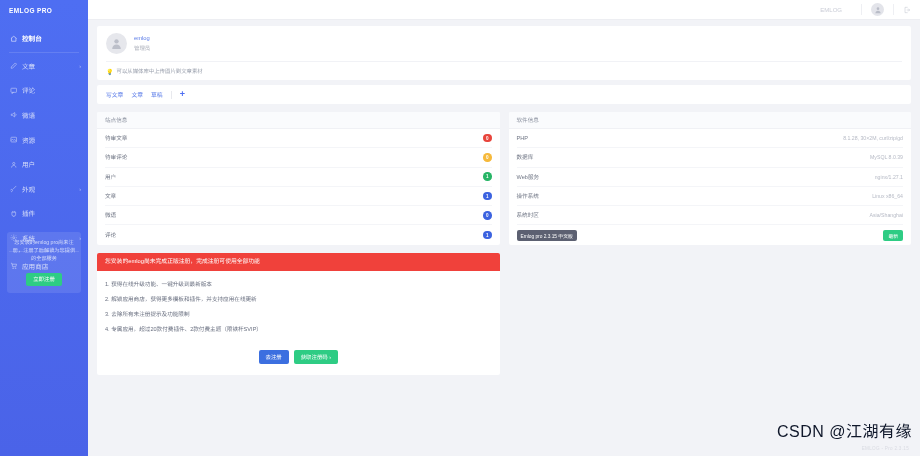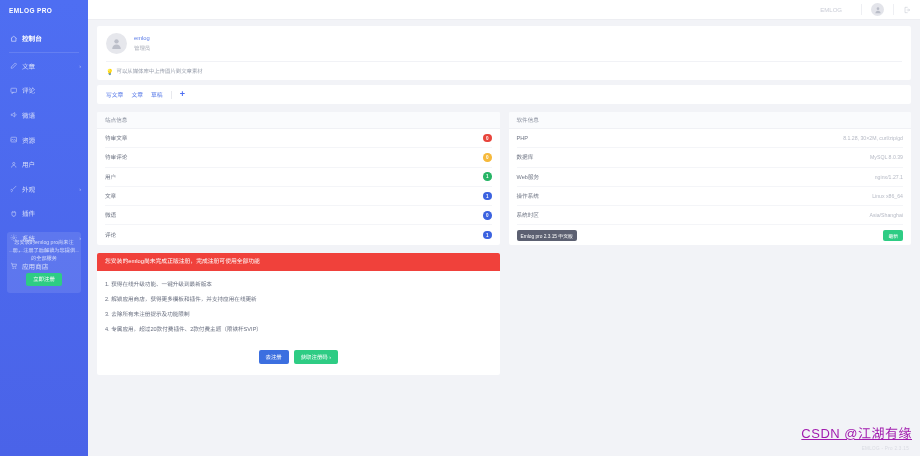--- a/index.html
+++ b/index.html
@@ -173,22 +173,22 @@
   .btn {
     font-size: 5.4px; padding: 3px 7px; border-radius: 2px;
     border: none; color: #fff; cursor: pointer; white-space: nowrap;
   }
   .btn-blue { background: #3c6fe0; }
   .btn-green { background: #2ecc84; }
 
   
   .watermark {
     position: absolute; right: 8px; bottom: 14px;
-    font-size: 13px; color: #a21caf; white-space: nowrap;
-    pointer-events: none; letter-spacing: .5px; text-decoration: underline;
+    font-size: 16px; color: #0f172a; white-space: nowrap;
+    pointer-events: none; letter-spacing: .5px;
   }
   .watermark-sub {
     position: absolute; right: 11px; bottom: 5px;
     font-size: 4.6px; color: #d9dbe2; white-space: nowrap;
     pointer-events: none; letter-spacing: .3px;
   }
 </style>
 </head>
 <body>
 

